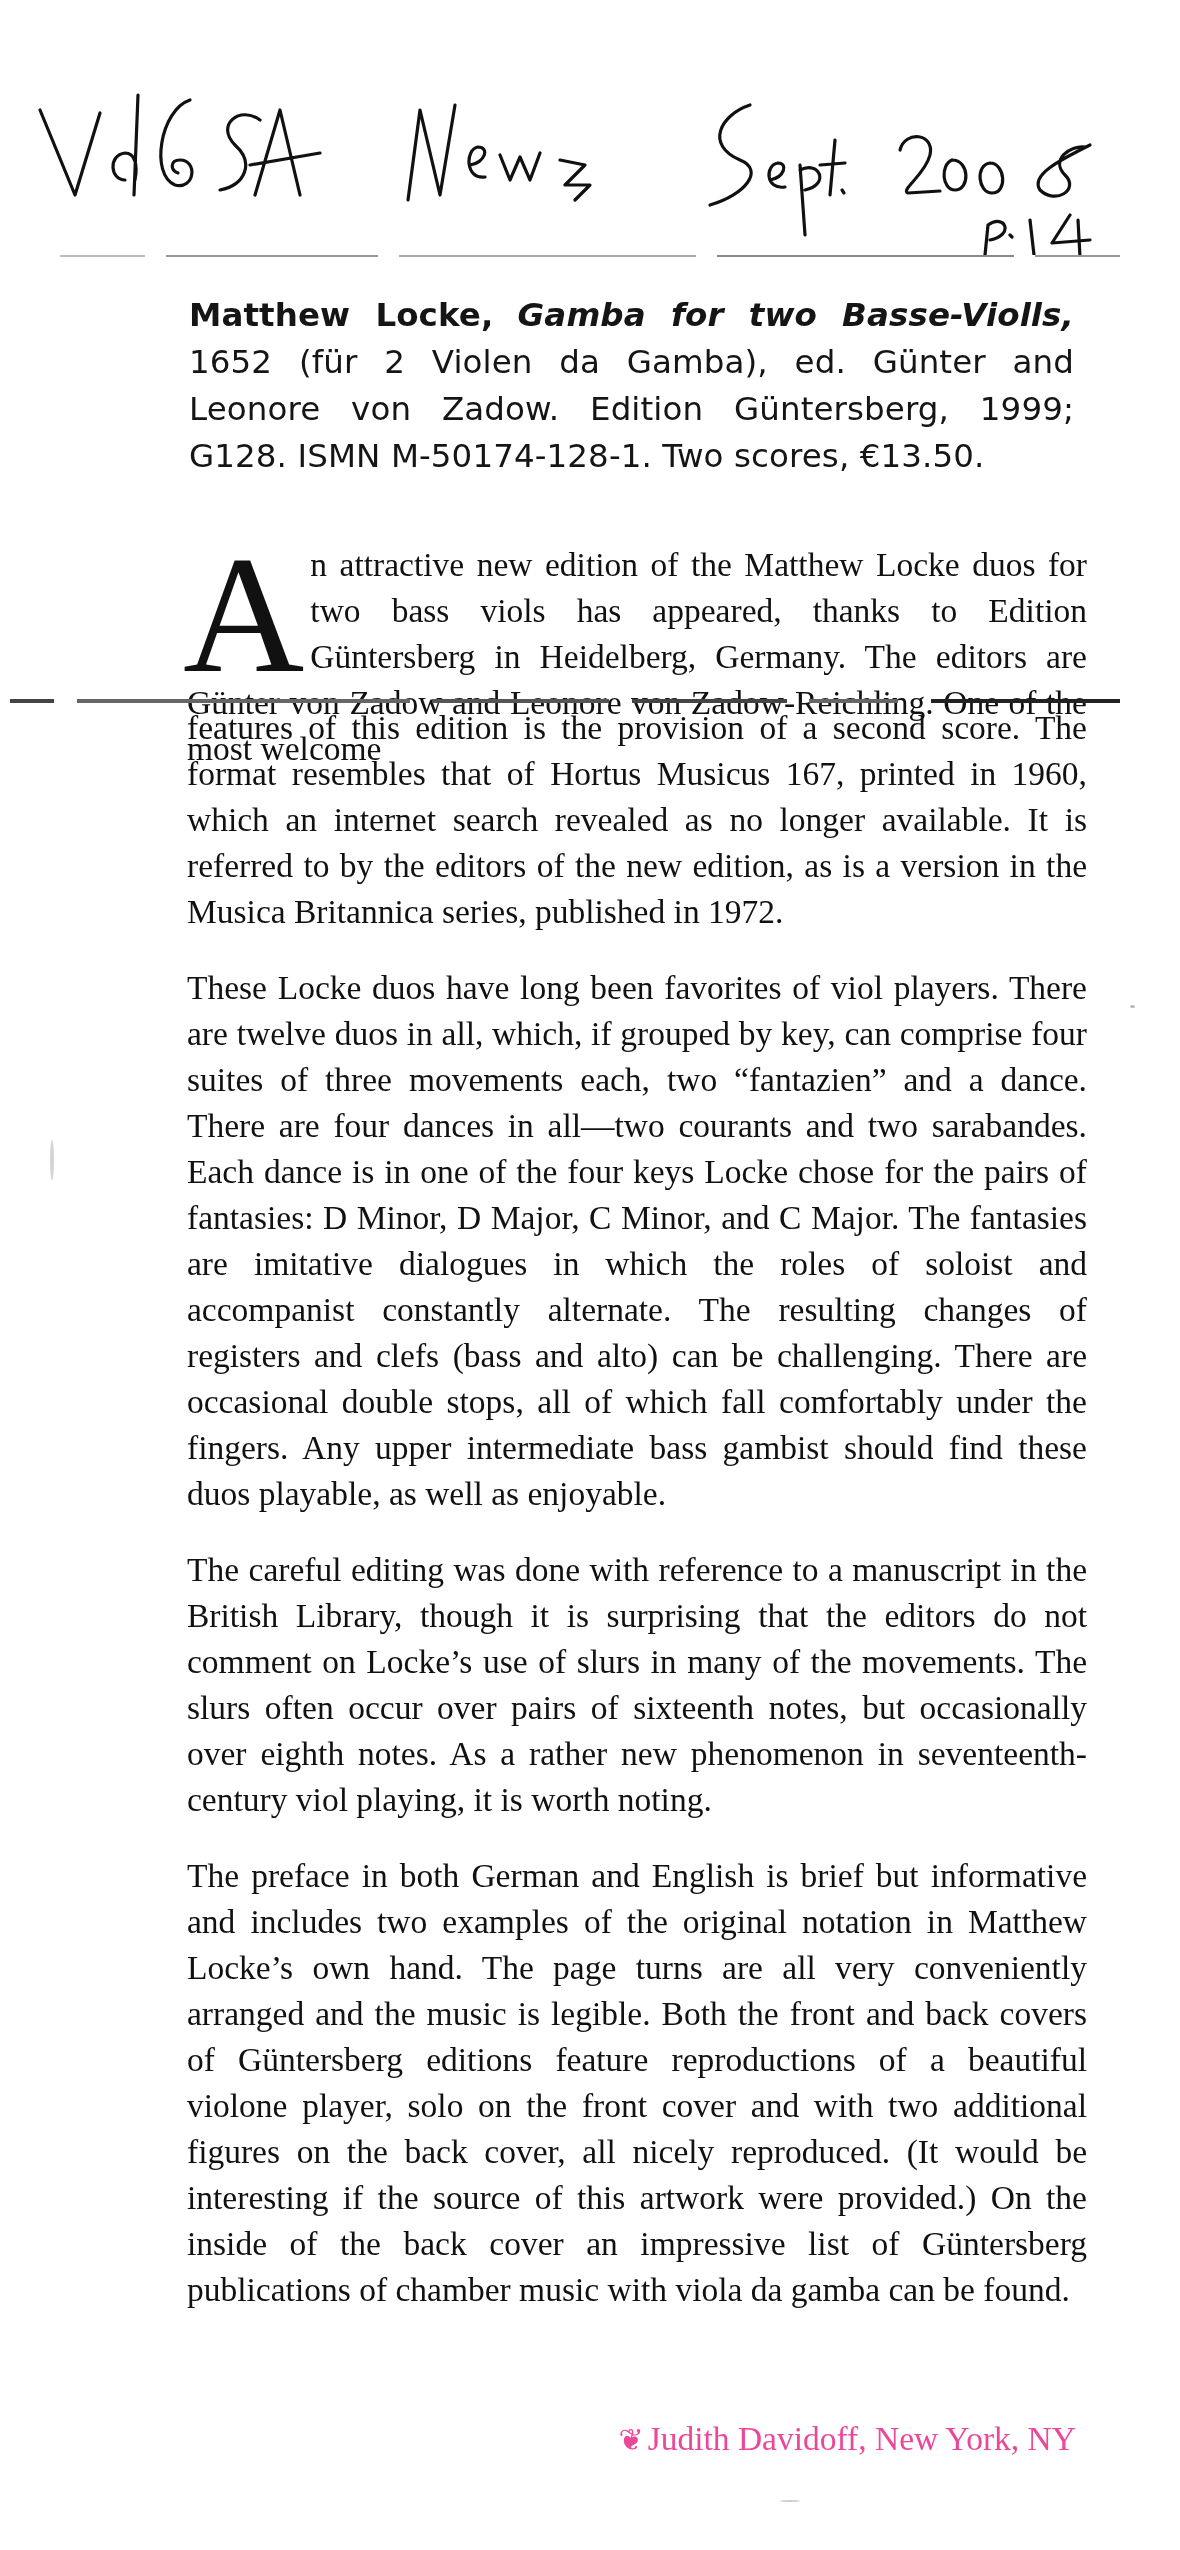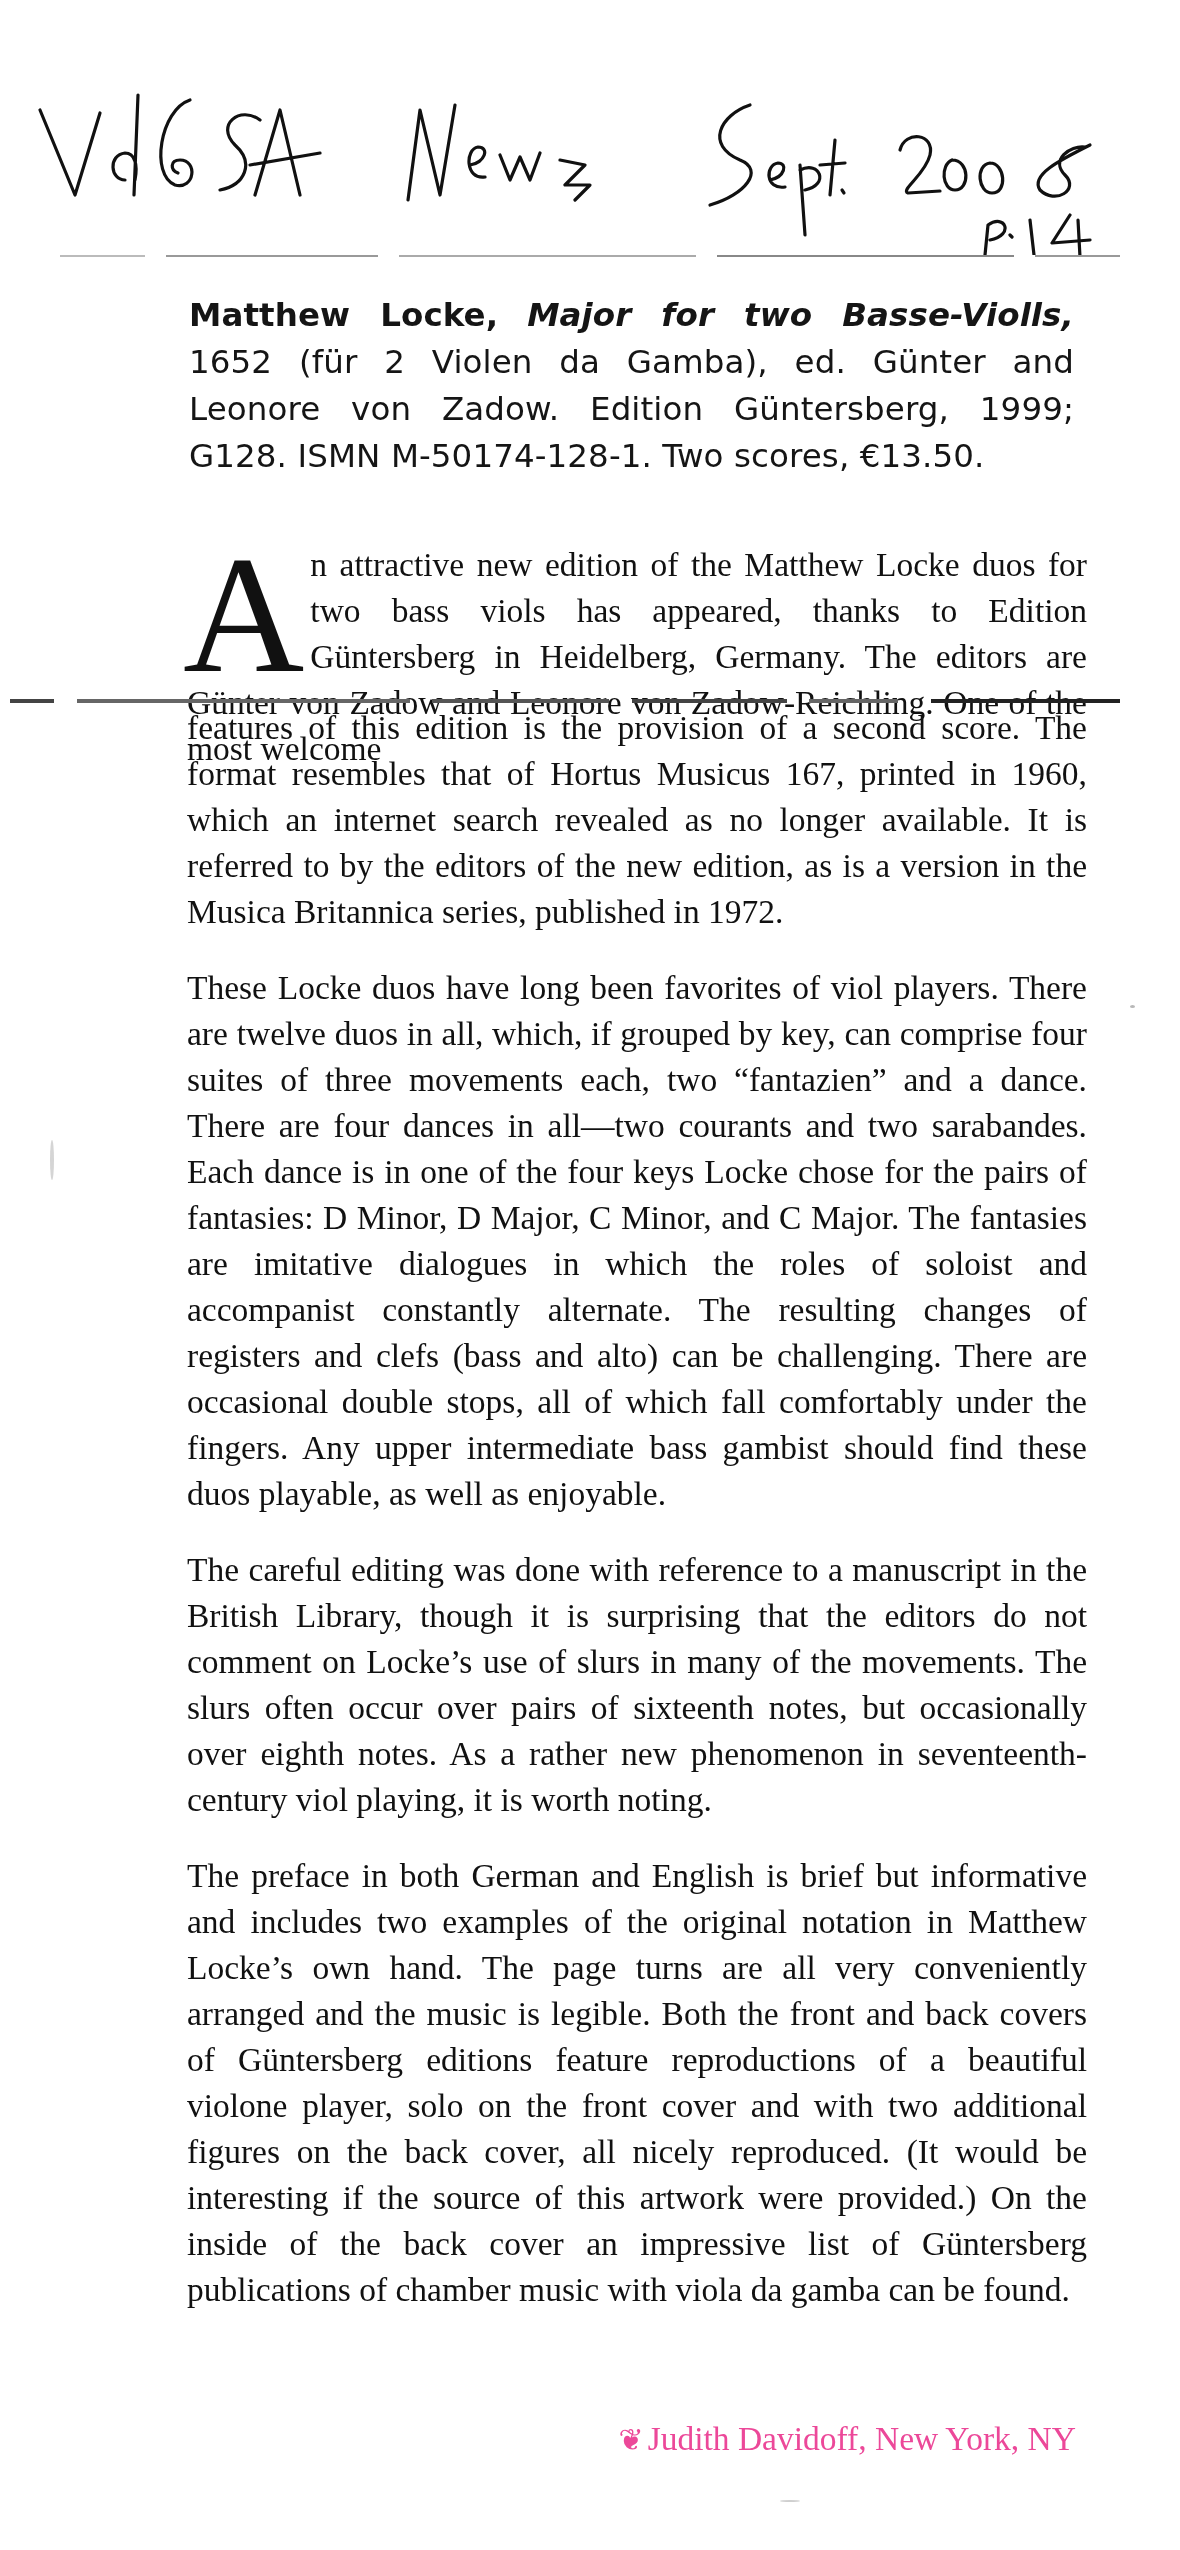--- a/index.html
+++ b/index.html
@@ -84,21 +84,21 @@
     <path d="M1060 60 C1030 75 1000 90 1010 105 C1025 120 1050 105 1035 90 C1020 75 1040 60 1055 62"></path>
 
     <path d="M955 170 L958 140 C975 128 985 150 960 155 M980 150 L982 152 M1000 135 L1004 170 M1040 130 L1022 158 L1060 155 M1048 135 L1050 172"></path>
   </svg>
 </div>
 
 <div class="top-rule"></div>
 
 <div class="citation">
   <span class="author">Matthew Locke,</span>
-  <span class="title">Major for two Basse-Violls,</span><span> 1652 (für 2 Violen da Gamba), ed. Günter and Leonore von Zadow. Edition Güntersberg, 1999; G128. ISMN M-50174-128-1. Two scores, €13.50.</span>
+  <span class="title">Gamba for two Basse-Violls,</span><span> 1652 (für 2 Violen da Gamba), ed. Günter and Leonore von Zadow. Edition Güntersberg, 1999; G128. ISMN M-50174-128-1. Two scores, €13.50.</span>
 </div>
 
 <div class="article lead">
   <span class="dropcap">A</span>
   <p>n attractive new edition of the Matthew Locke duos for two bass viols has appeared, thanks to Edition Güntersberg in Heidelberg, Germany. The editors are Günter von Zadow and Leonore von Zadow-Reichling. One of the most welcome</p>
 </div>
 
 <div class="mid-rule"></div>
 
 <div class="article body">

